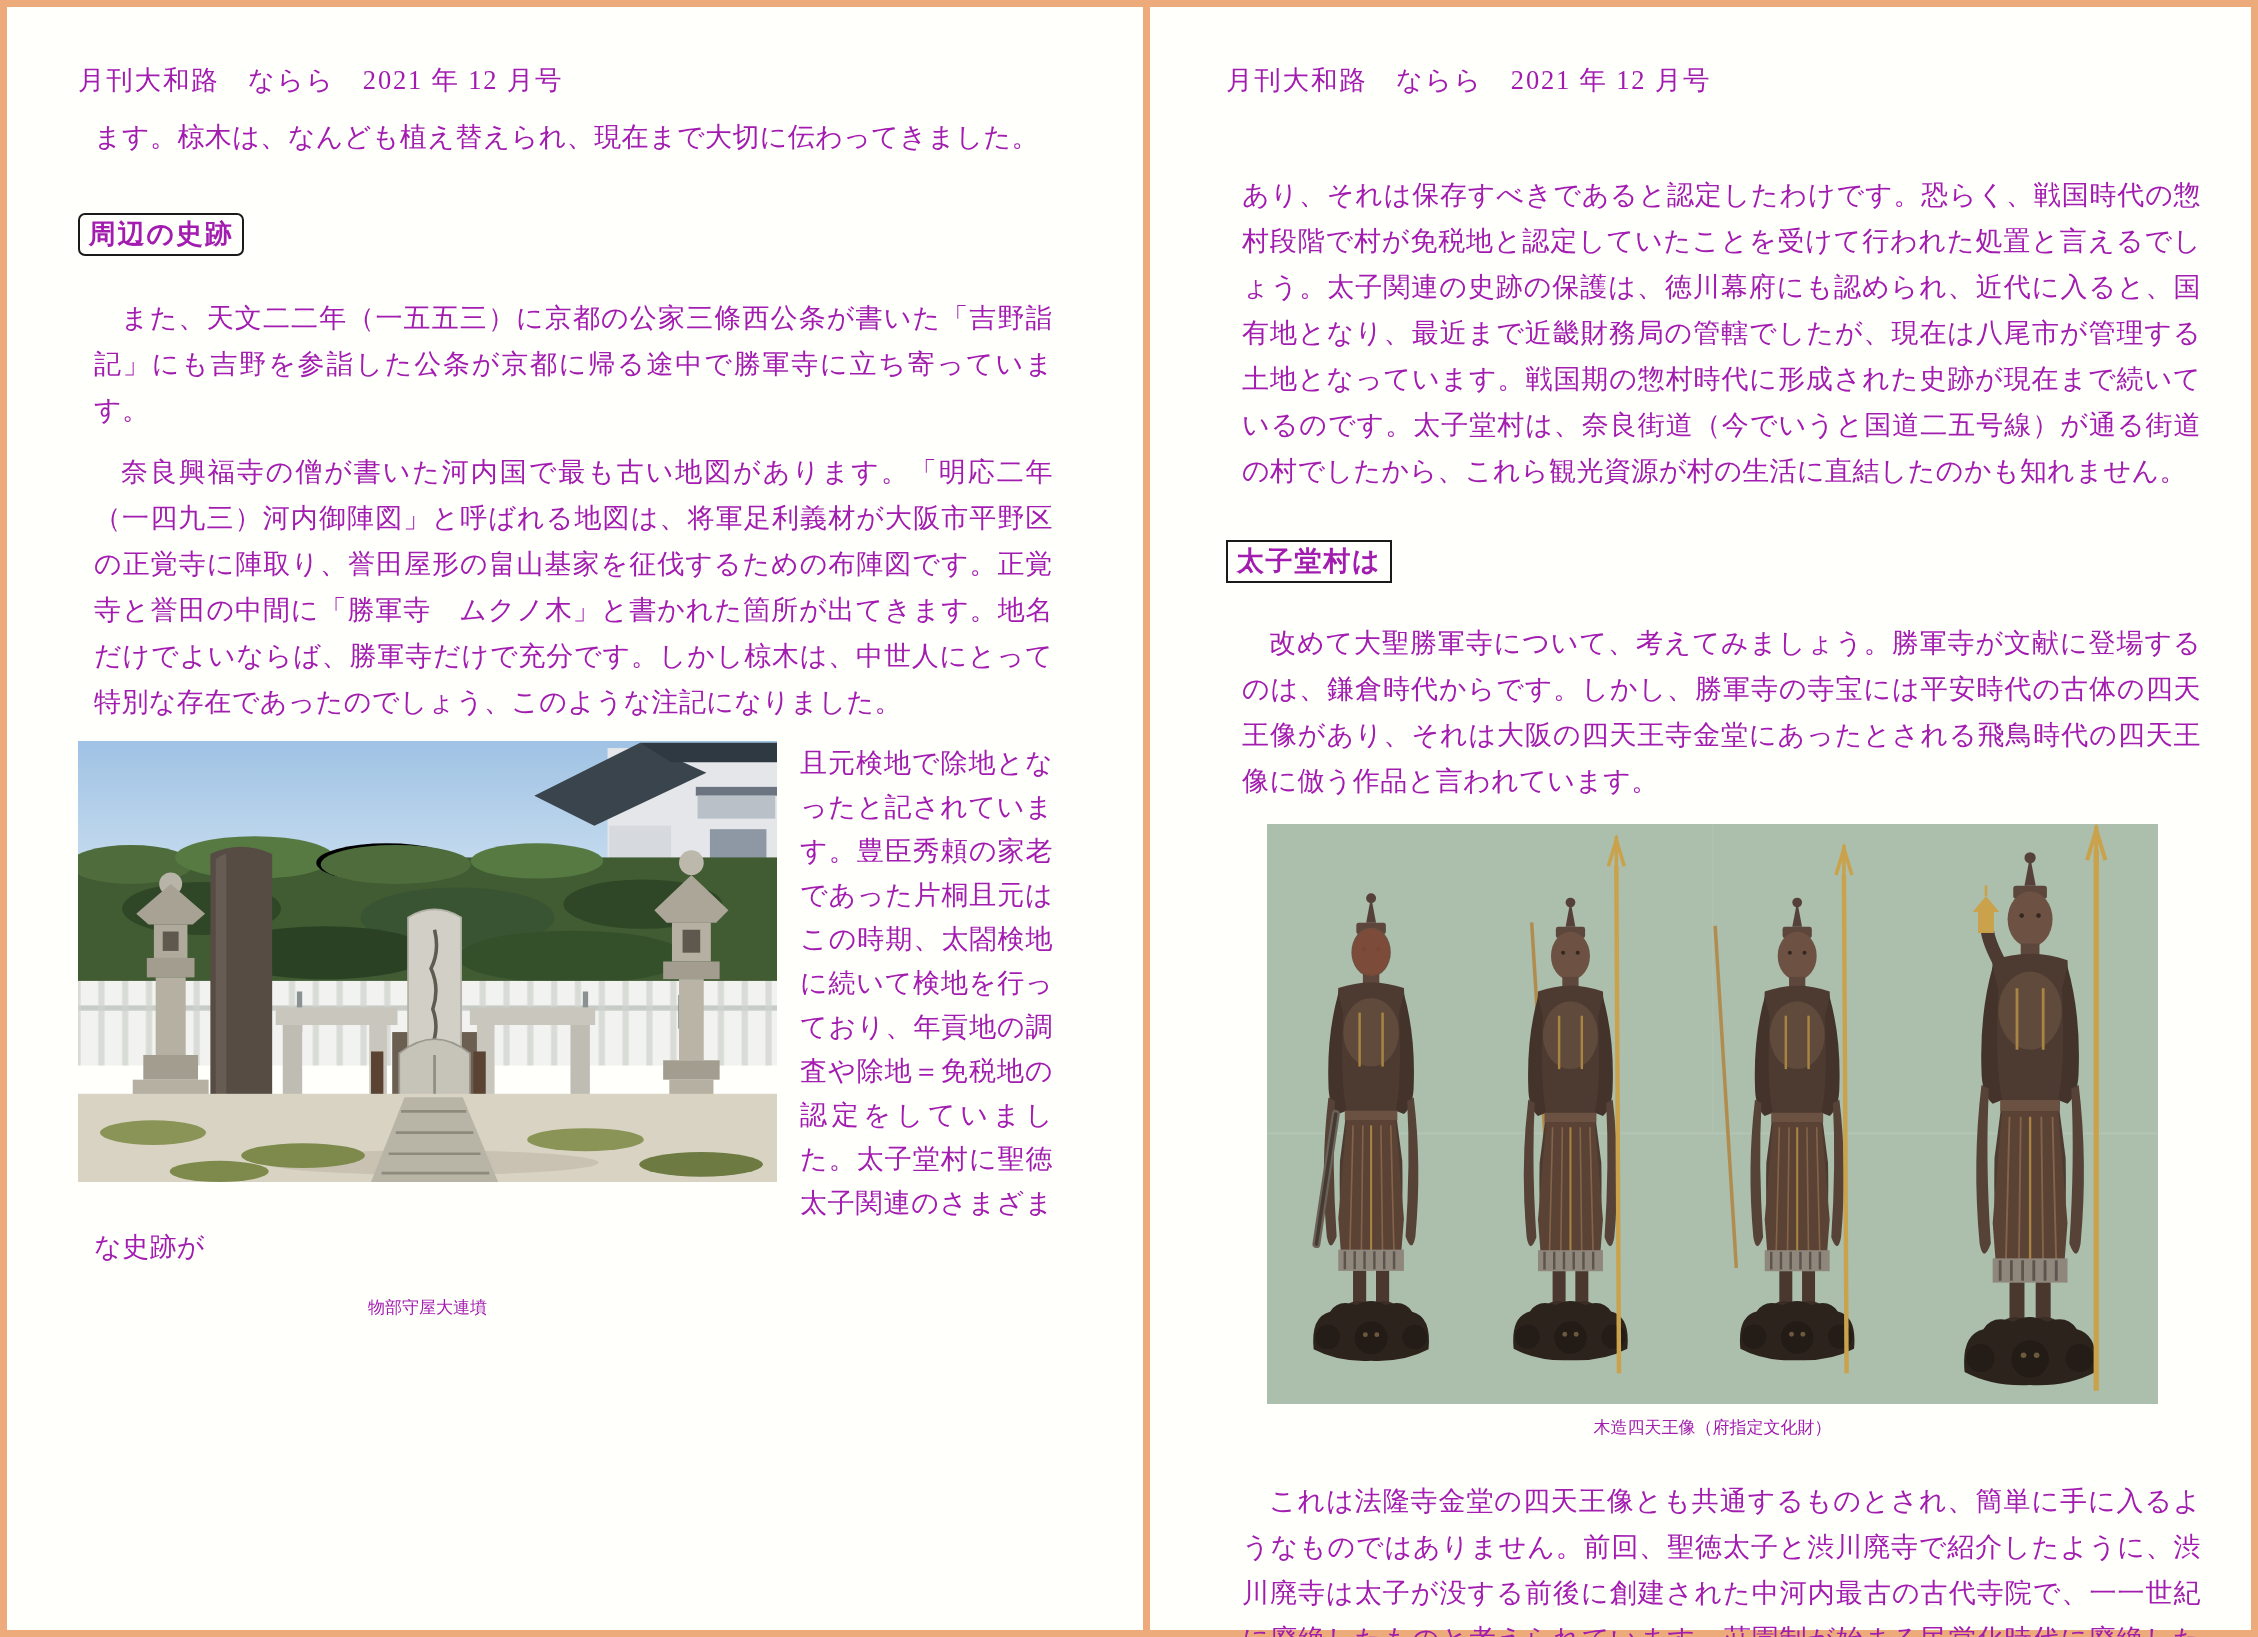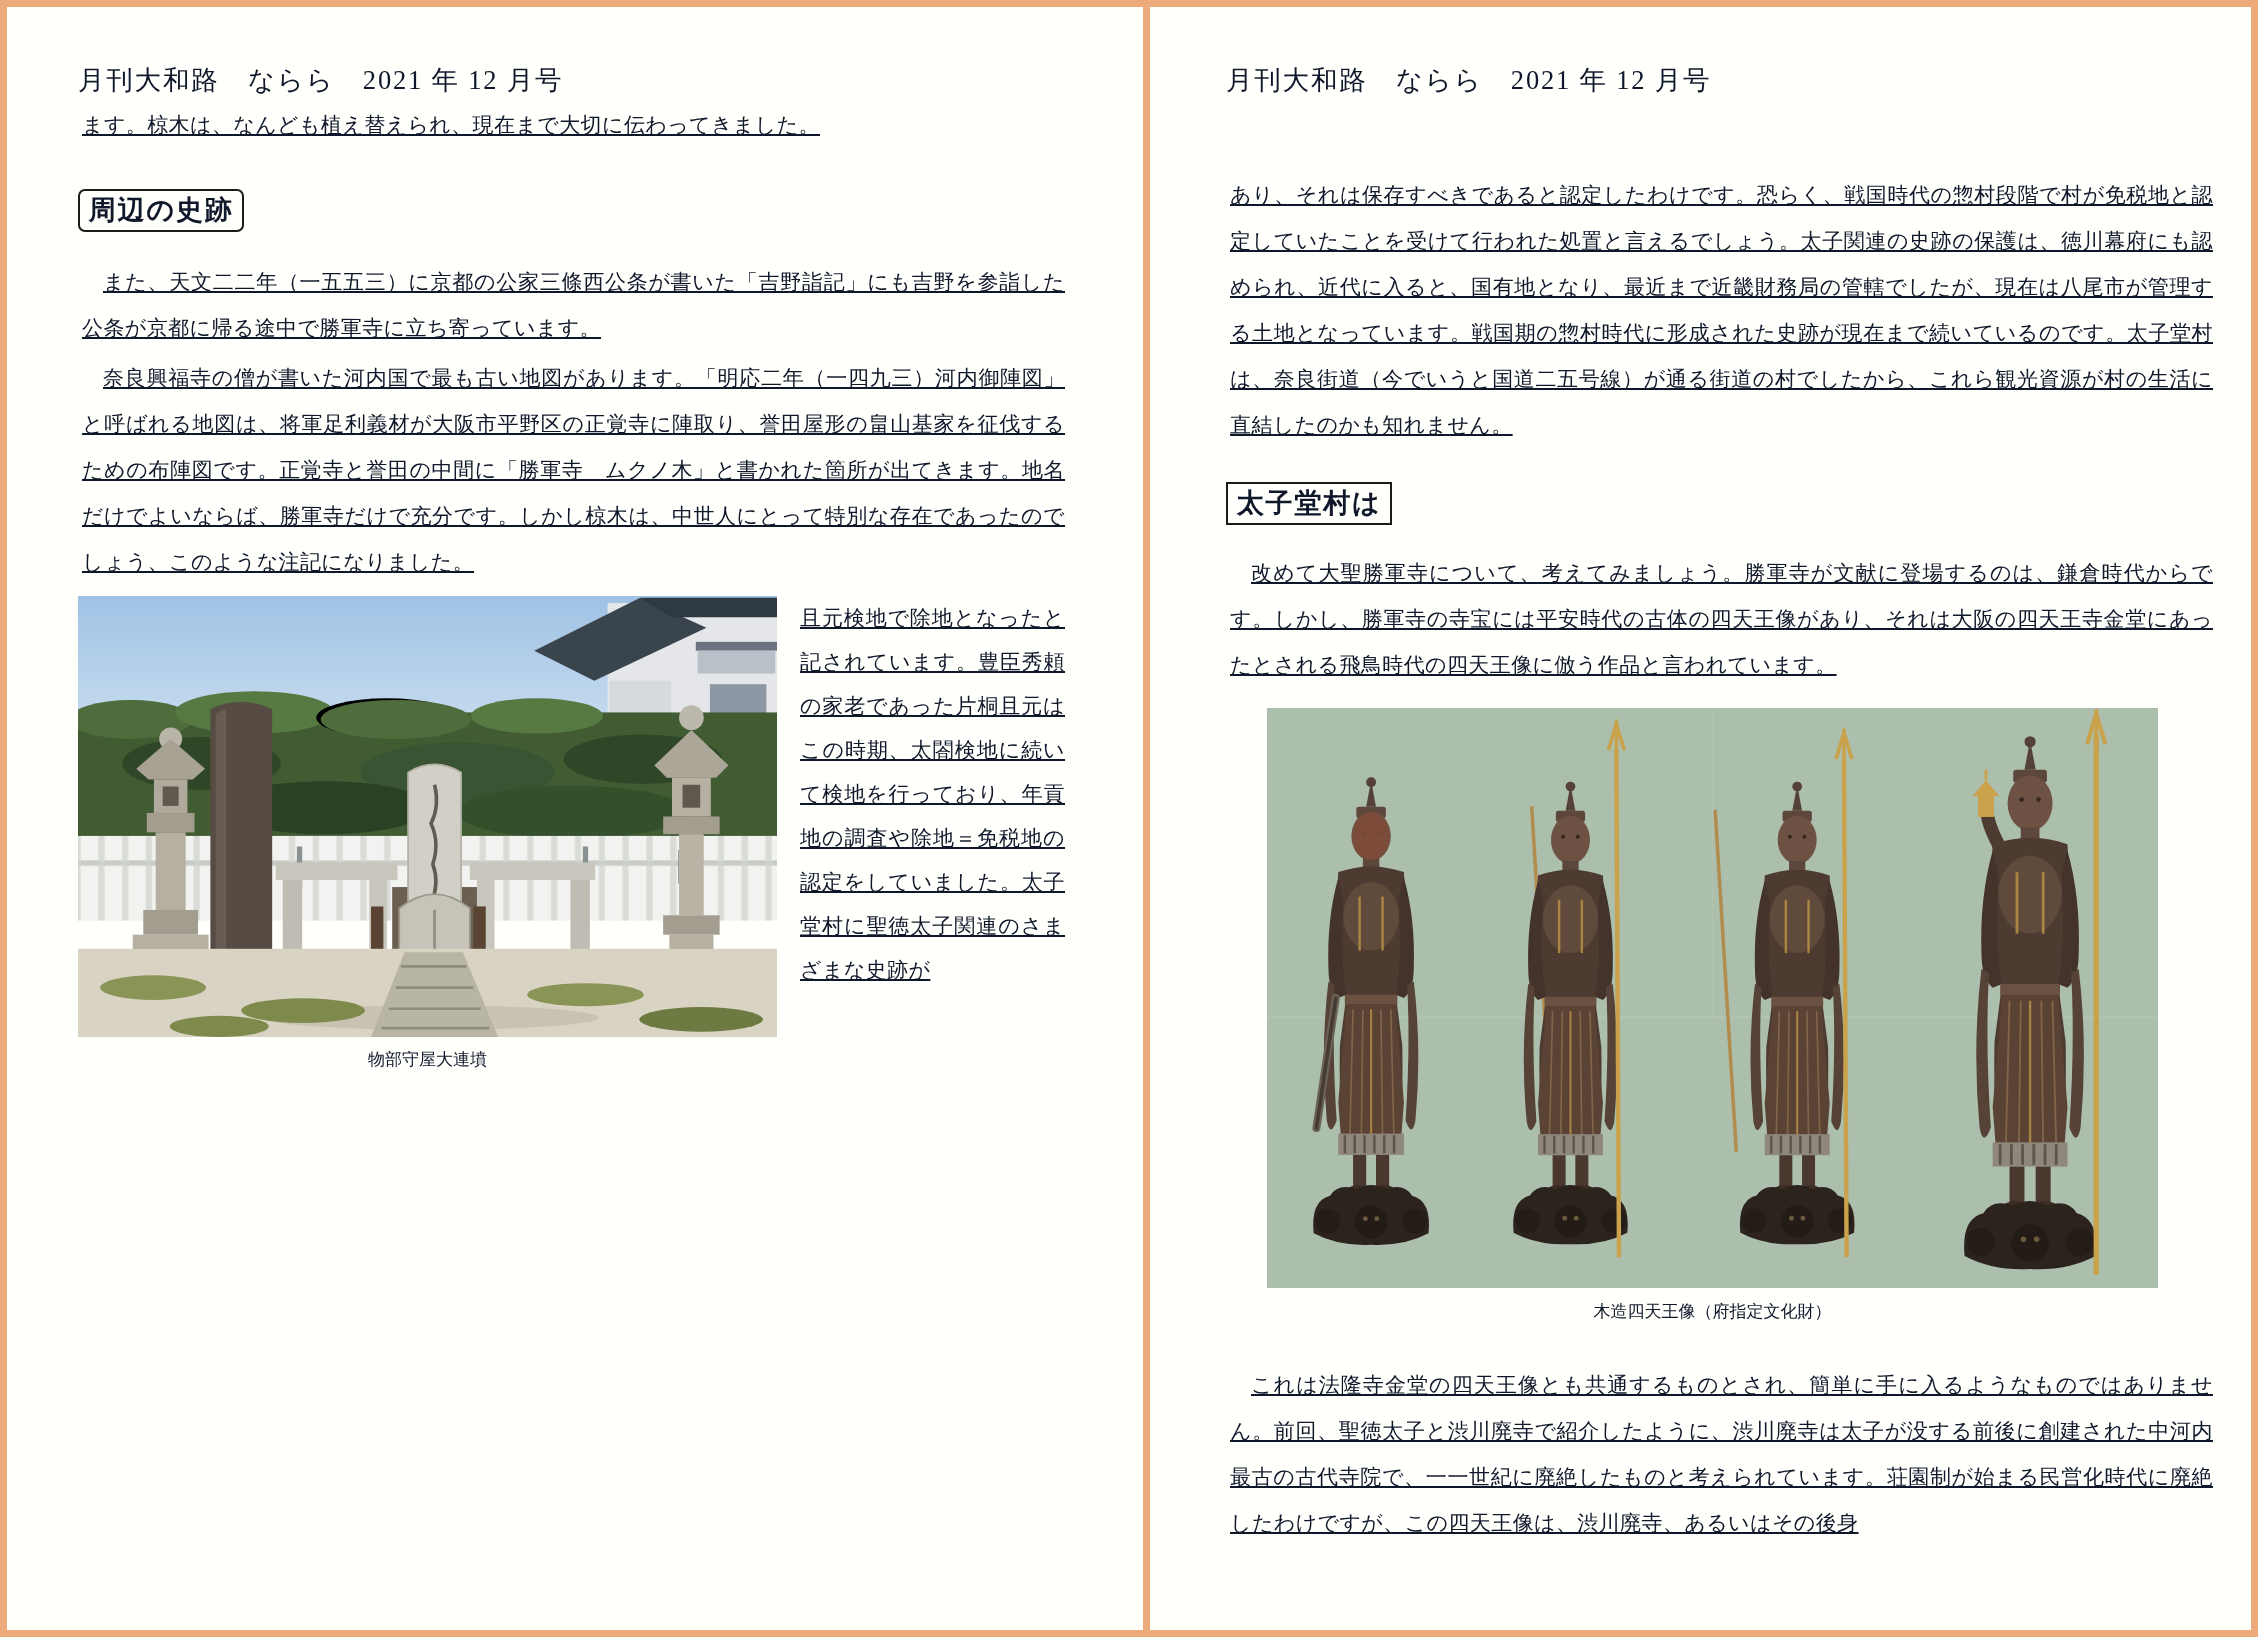--- a/index.html
+++ b/index.html
@@ -4,31 +4,30 @@
 <style>
   html,body{margin:0;padding:0;}
   body{
     width:2258px;height:1637px;position:relative;
     font-family:"Liberation Serif","DejaVu Serif",serif;
     background:#EDAB7C;overflow:hidden;
   }
   .frame{position:absolute;inset:0;background:#EDAB7C;}
   .page{
     position:absolute;top:7px;height:1623px;background:#FFFFFC;
-    color:#0f172a;
+    color:#a21caf;
   }
   .page-left{left:7px;width:1136px;padding:0 74px 0 71px;box-sizing:border-box;}
   .page-right{left:1150px;width:1101px;padding:0 34px 0 76px;box-sizing:border-box;}
   .page-header{
     margin-top:55px;font-size:26.5px;letter-spacing:1.8px;white-space:pre;
   }
   .body-flow p{
-    margin:4px;font-size:21px;line-height:46px;text-align:justify;
+    margin:16px;font-size:27px;line-height:46px;text-align:justify;
     letter-spacing:0.4px;
-    text-decoration:underline;
   }
   .body-flow p.indent{text-indent:1em;}
   .intro-line{margin-top:41px;font-size:26.5px;line-height:46px;}
   .heading-box{
     display:inline-block;border:2.6px solid #1a1a1a;padding:2.6px 8.8px 4.4px 8.8px;
     font-family:"Liberation Sans","DejaVu Sans",sans-serif;
     font-weight:bold;font-size:27px;line-height:1.2;letter-spacing:1.8px;
   }
   .hb-left{margin:37px 0 23px 0;border-radius:7px;}
   .hb-right{margin:30px 0 21px 0;}

